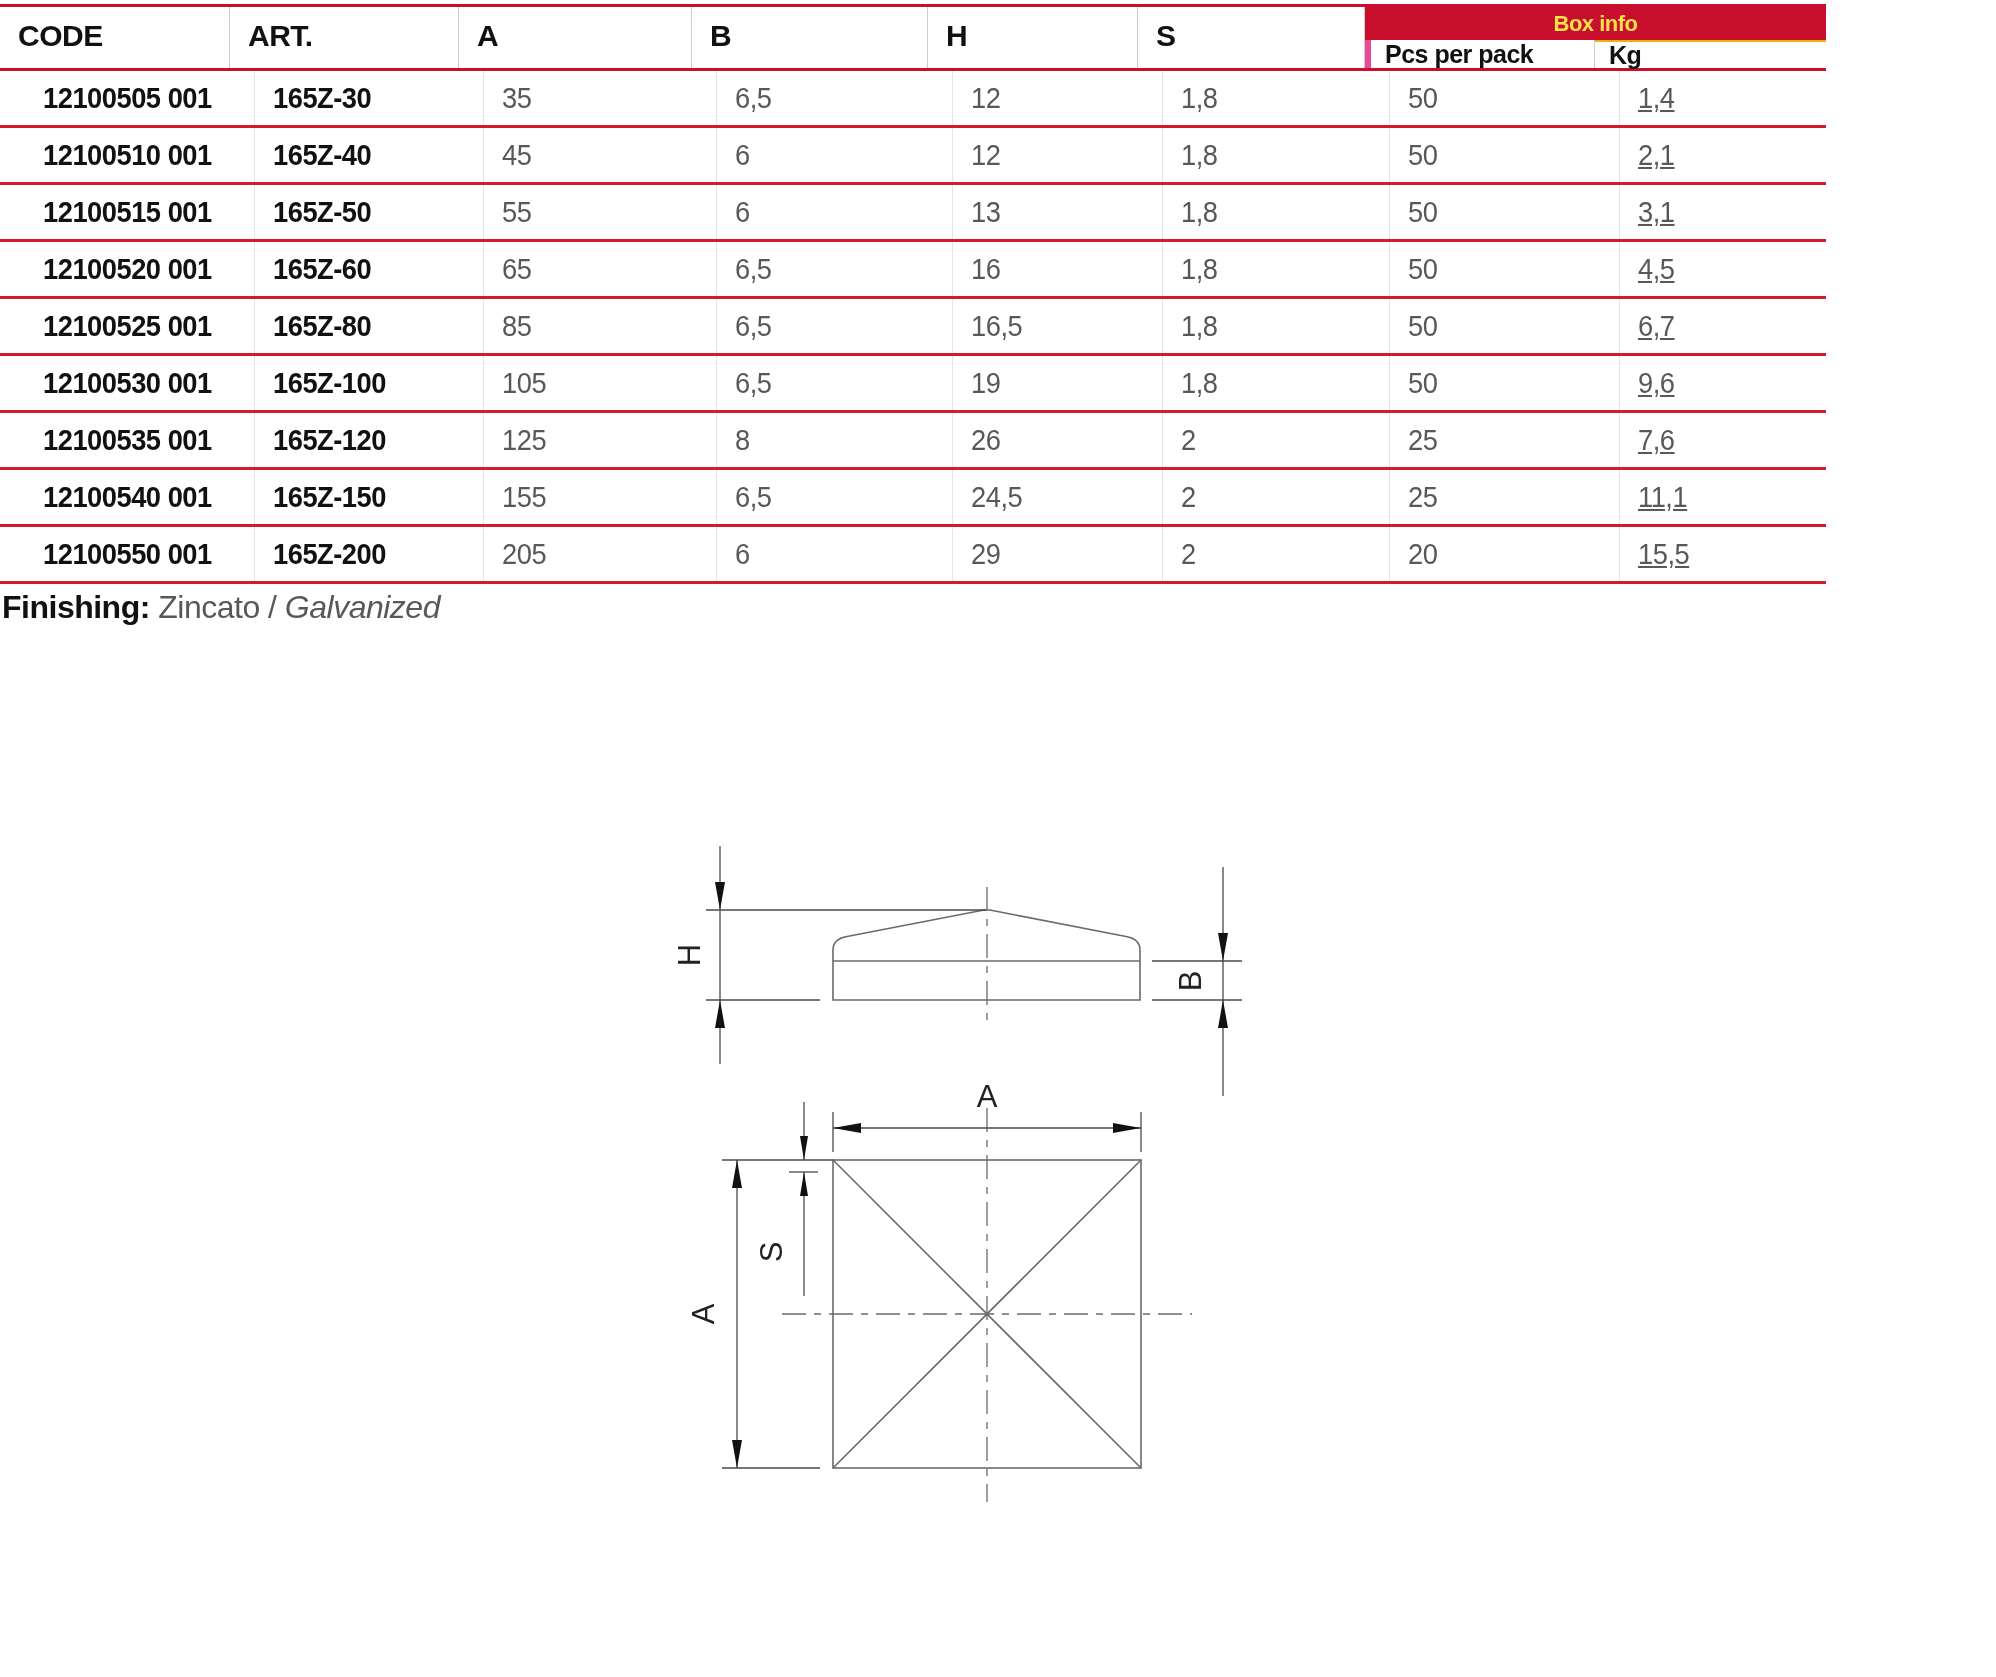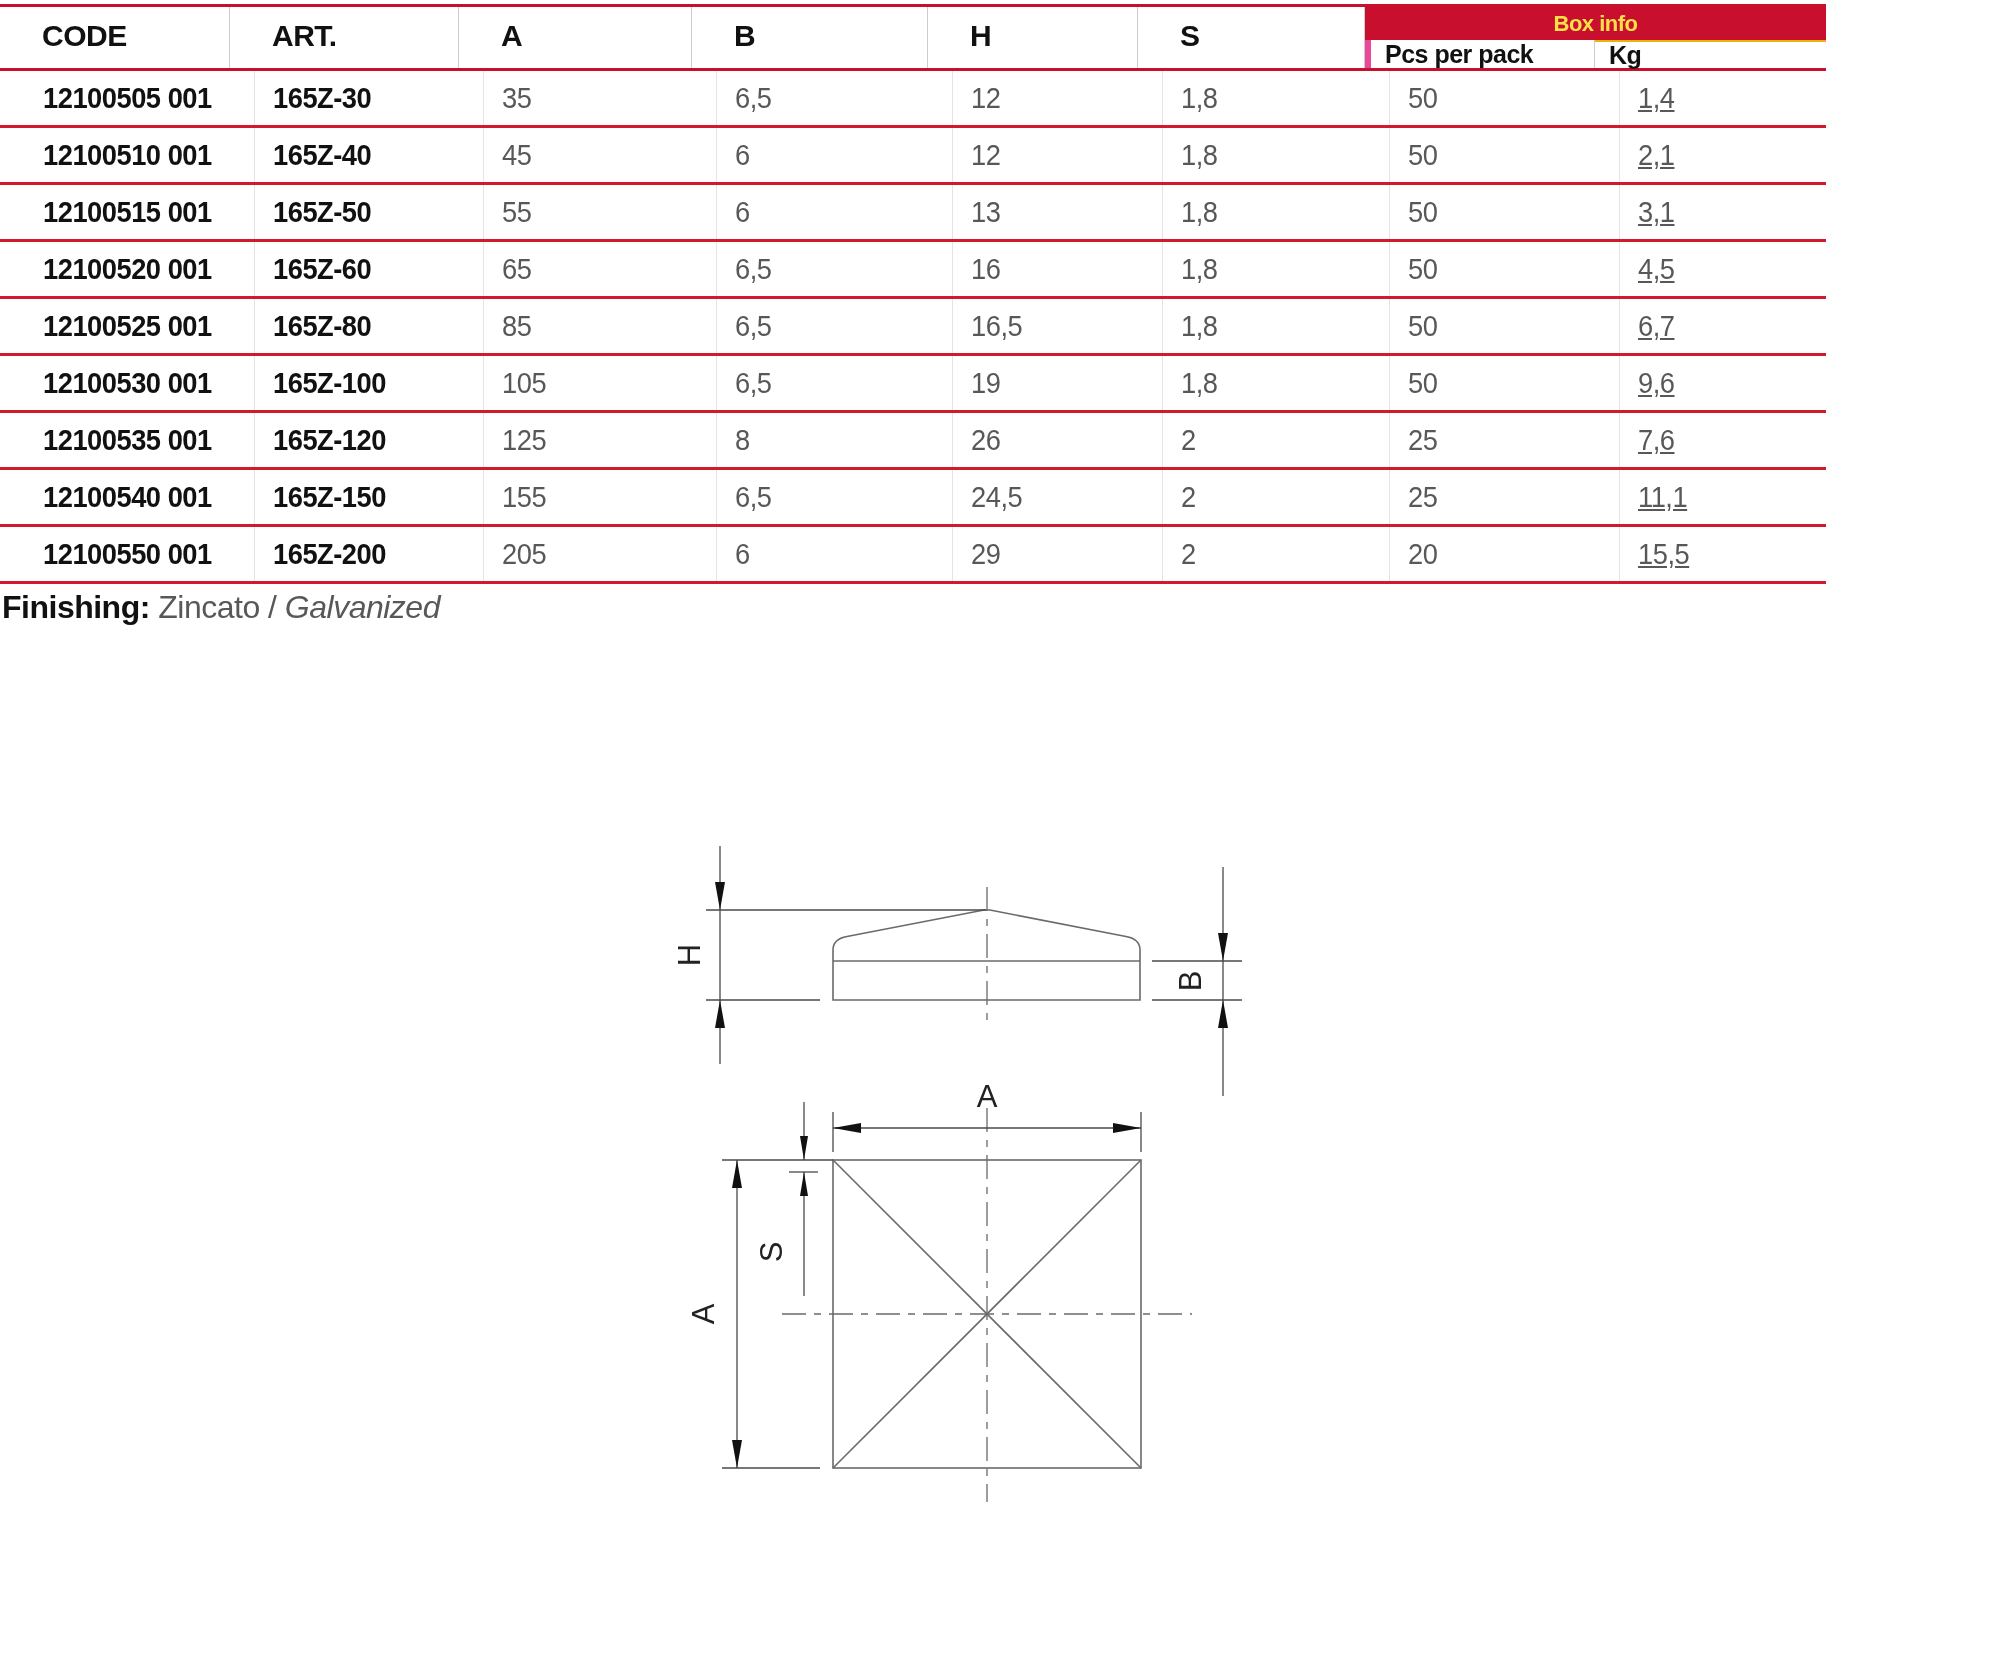--- a/index.html
+++ b/index.html
@@ -19,21 +19,20 @@
     border-top:3px solid #c8102e;
     border-bottom:3px solid #c8102e;
   }
   .th-main {
     grid-row:1 / 3;
     display:flex; align-items:center;
     padding-left:18px; padding-bottom:4px;
     font-size:30px; font-weight:bold; letter-spacing:-0.5px;
     border-right:1px solid #cccccc;
     color:#111;
-    margin-left:24px;
   }
   .box-band {
     grid-column:7 / 9; grid-row:1;
     background:#c8102e; color:#fde047;
     display:flex; align-items:center; justify-content:center;
     font-size:22px; font-weight:bold; letter-spacing:-0.5px;
   }
   .th-sub {
     grid-row:2;
     display:flex; align-items:center;

